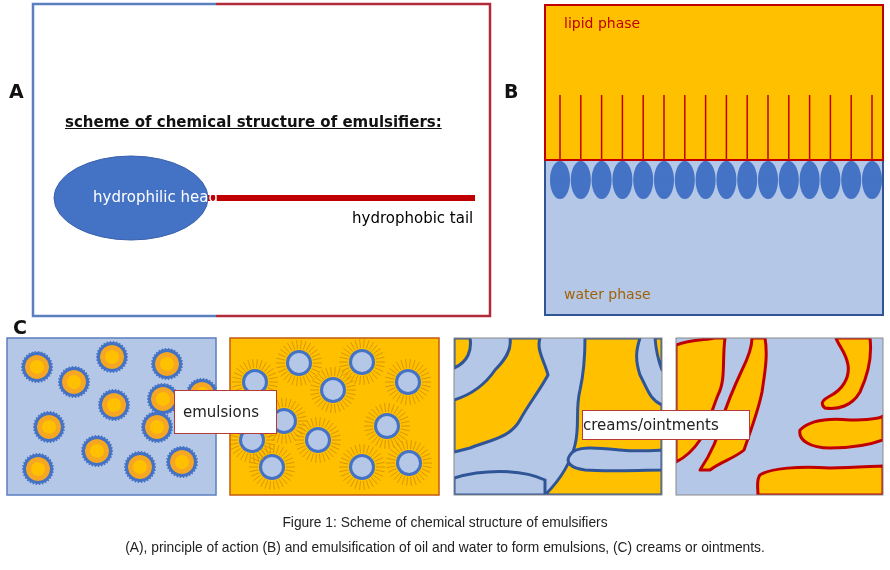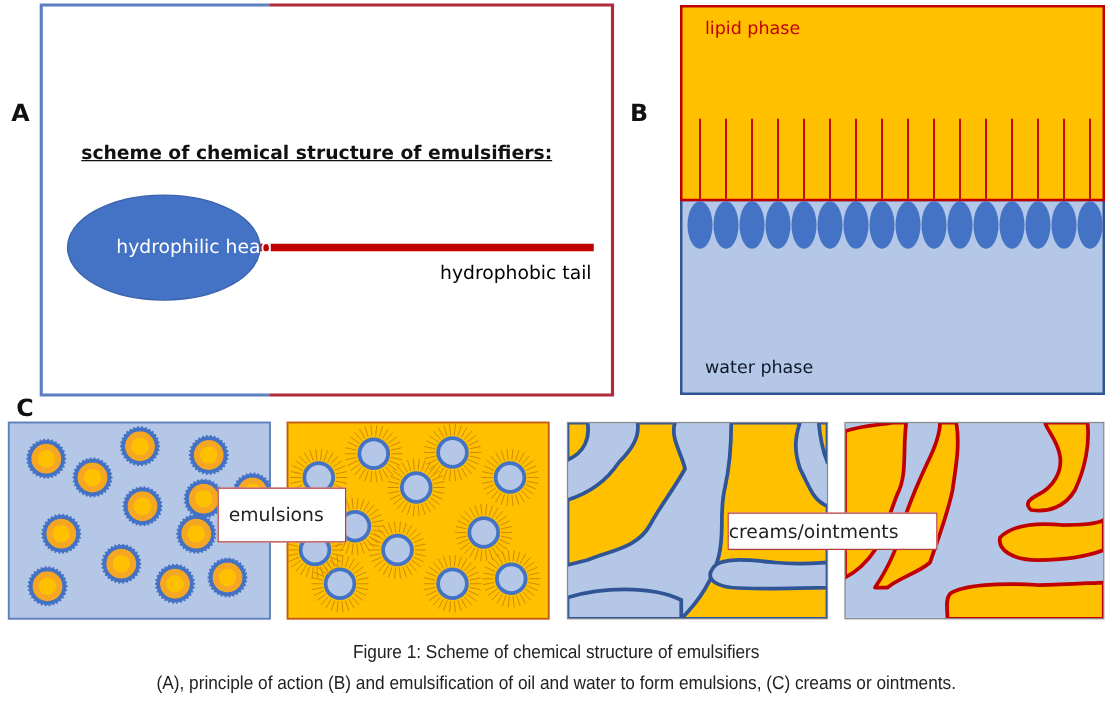--- a/index.html
+++ b/index.html
@@ -71,21 +71,21 @@
       <line x1="830.4000000000001" x2="830.4000000000001" y1="95" y2="160" stroke="#c00000" stroke-width="1.5"></line>
       <ellipse cx="830.4000000000001" cy="180" rx="10" ry="19" fill="#4472c4"></ellipse>
       <line x1="851.2" x2="851.2" y1="95" y2="160" stroke="#c00000" stroke-width="1.5"></line>
       <ellipse cx="851.2" cy="180" rx="10" ry="19" fill="#4472c4"></ellipse>
       <line x1="872" x2="872" y1="95" y2="160" stroke="#c00000" stroke-width="1.5"></line>
       <ellipse cx="872" cy="180" rx="10" ry="19" fill="#4472c4"></ellipse>
     </g>
 </svg>
 
 <div class="abs sans" style="left:564px; top:15px; font-size:14px; color:#c00000;">lipid phase</div>
-<div class="abs sans" style="left:564px; top:286px; font-size:14px; color:#0f172a;">water phase</div>
+<div class="abs sans" style="left:564px; top:286px; font-size:14px; color:#a16207;">water phase</div>
 
 <div class="panel-letter" style="left:13px; top:316px;">C</div>
 
 <svg id="panel-c-svg" width="890" height="570" style="pointer-events:none;">
   <defs>
     <clipPath id="clip3">
         <rect x="454" y="338" width="208" height="157"></rect>
       </clipPath>
     <clipPath id="clip4">
         <rect x="676" y="338" width="207" height="157"></rect>

